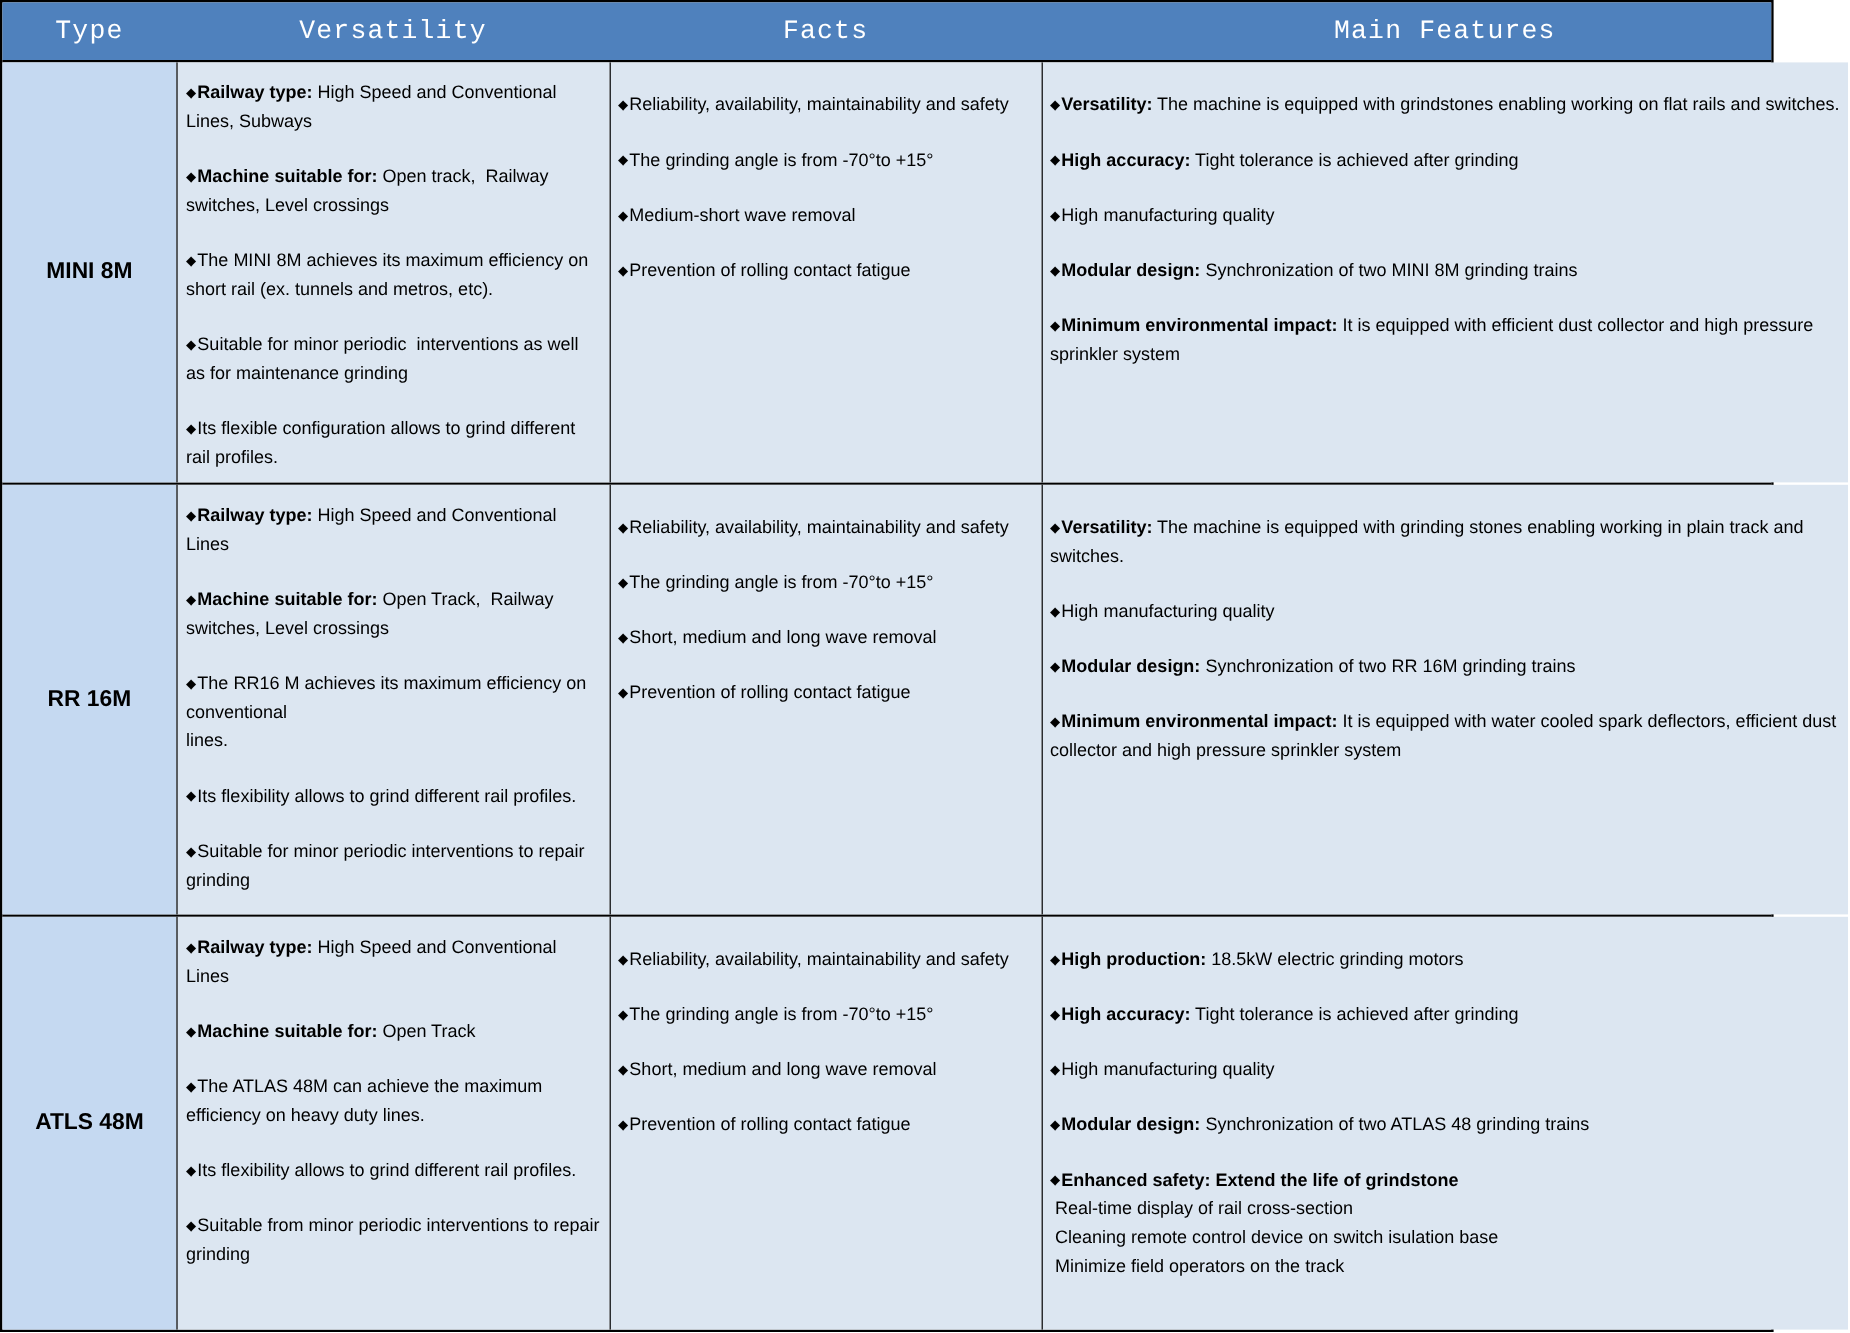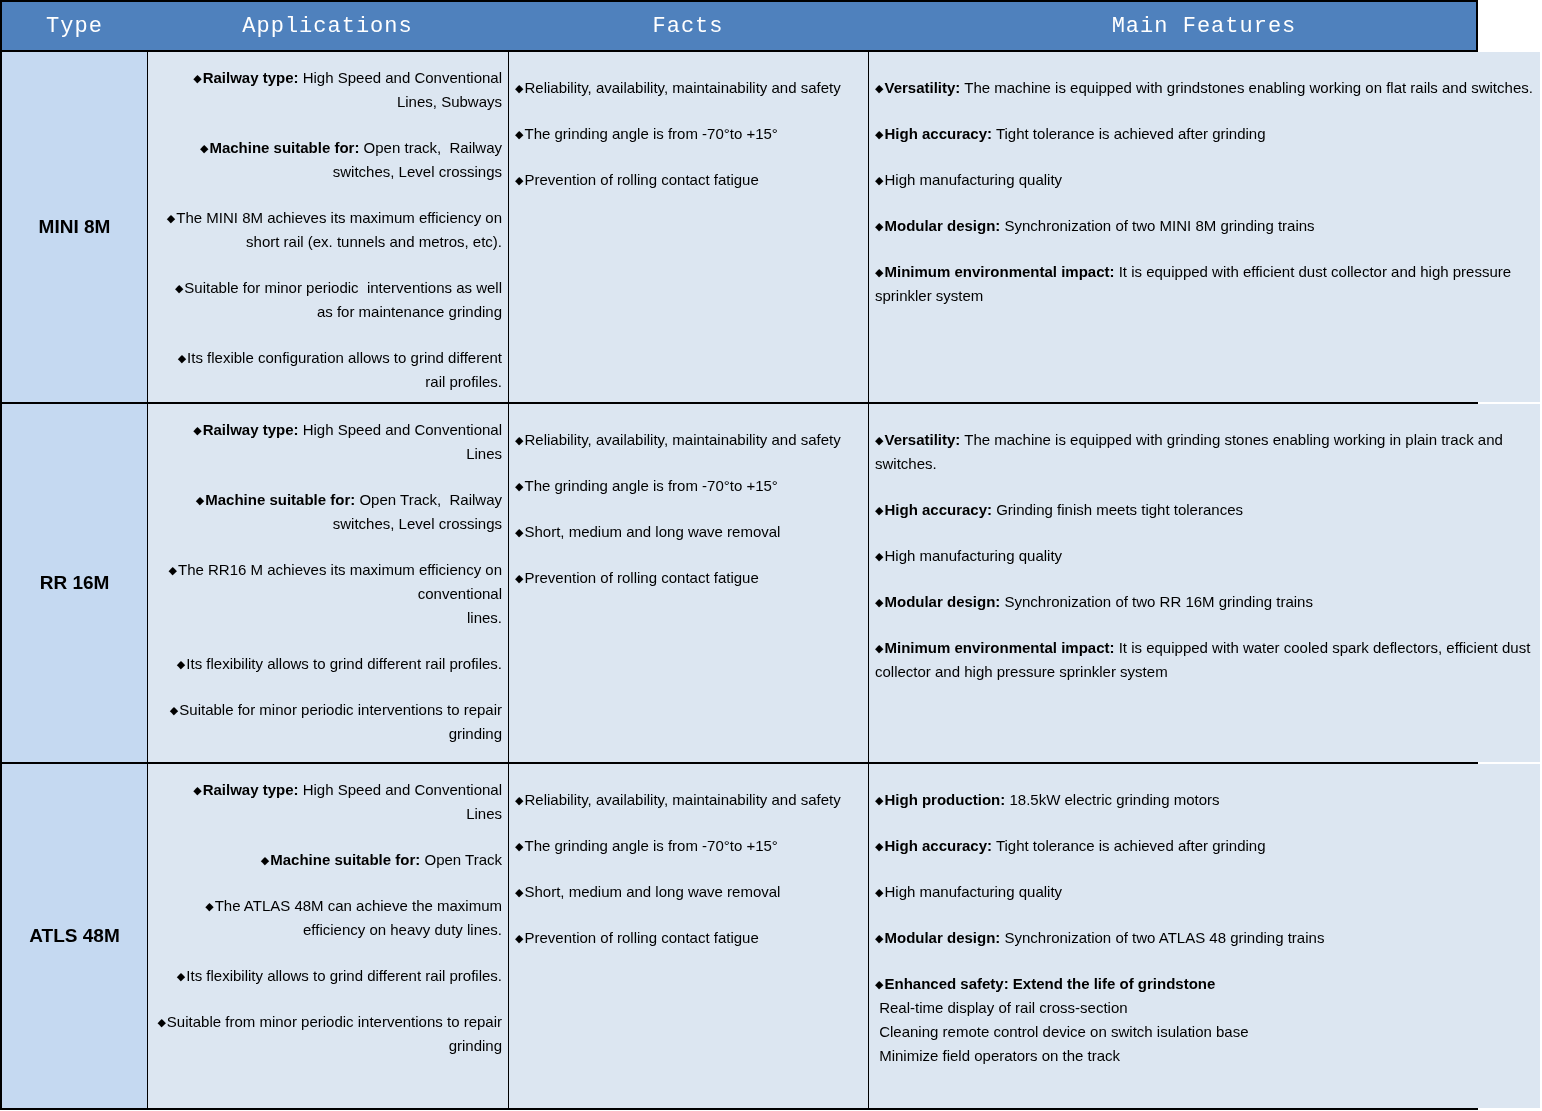--- a/index.html
+++ b/index.html
@@ -15,52 +15,53 @@
   .table{width:1478px;box-sizing:border-box;border:2px solid var(--border);}
   .thead{display:grid;grid-template-columns:145px 361px 360px 672px;height:48px;background:var(--header-bg);}
   .th{display:flex;align-items:center;justify-content:center;color:var(--header-text);
       font-family:"Liberation Mono","DejaVu Sans Mono",monospace;font-size:22px;letter-spacing:1px;}
   .trow{display:grid;grid-template-columns:145px 361px 360px 672px;border-top:2px solid var(--border);}
   .r0{height:350px}.r1{height:358px}.r2{height:344px}
   .cell{box-sizing:border-box;overflow:hidden;background:var(--cell-bg);}
   .cell:not(:first-child){border-left:1px solid var(--border);}
   .type-cell{background:var(--type-bg);display:flex;align-items:center;justify-content:center;}
   .type-label{font-weight:bold;font-size:19px;}
-  .apps{padding:14px 6px 0 7px;text-align:right;}
+  .apps{padding:14px 6px 0 7px;}
   .facts,.feats{padding:24px 6px 16px 6px;}
   .para{margin:0 0 22px 0;line-height:24px;font-size:15px;}
   .bullet{font-size:11px;vertical-align:1px;margin-right:1px;}
   .txt,.blb{white-space:pre-wrap;}
   .blb{font-weight:bold;}
 </style>
 </head>
 <body>
 
 <div class="table">
   <div class="thead">
     <div class="th">Type</div>
-    <div class="th">Applications</div>
+    <div class="th">Versatility</div>
     <div class="th">Facts</div>
     <div class="th">Main Features</div>
   </div>
   <div id="tbody">
       <div class="trow r0">
         <div class="cell type-cell">
           <span class="type-label">MINI 8M</span>
         </div>
         <div class="cell apps">
           <p class="para"><span class="bullet">◆</span><span class="blb">Railway type:</span><span class="txt"> High Speed and Conventional Lines, Subways</span></p>
           <p class="para"><span class="bullet">◆</span><span class="blb">Machine suitable for:</span><span class="txt"> Open track,  Railway switches, Level crossings</span></p>
           <p class="para"><span class="bullet">◆</span><span class="txt">The MINI 8M achieves its maximum efficiency on short rail (ex. tunnels and metros, etc).</span></p>
           <p class="para"><span class="bullet">◆</span><span class="txt">Suitable for minor periodic  interventions as well as for maintenance grinding</span></p>
           <p class="para"><span class="bullet">◆</span><span class="txt">Its flexible configuration allows to grind different rail profiles.</span></p>
         </div>
         <div class="cell facts">
           <p class="para"><span class="bullet">◆</span><span class="txt">Reliability, availability, maintainability and safety</span></p>
           <p class="para"><span class="bullet">◆</span><span class="txt">The grinding angle is from -70°to +15°</span></p>
+          <p class="para"><span class="bullet">◆</span><span class="txt">Medium-short wave removal</span></p>
           <p class="para"><span class="bullet">◆</span><span class="txt">Prevention of rolling contact fatigue</span></p>
         </div>
         <div class="cell feats">
           <p class="para"><span class="bullet">◆</span><span class="blb">Versatility:</span><span class="txt"> The machine is equipped with grindstones enabling working on flat rails and switches.</span></p>
           <p class="para"><span class="bullet">◆</span><span class="blb">High accuracy:</span><span class="txt"> Tight tolerance is achieved after grinding</span></p>
           <p class="para"><span class="bullet">◆</span><span class="txt">High manufacturing quality</span></p>
           <p class="para"><span class="bullet">◆</span><span class="blb">Modular design:</span><span class="txt"> Synchronization of two MINI 8M grinding trains</span></p>
           <p class="para"><span class="bullet">◆</span><span class="blb">Minimum environmental impact:</span><span class="txt"> It is equipped with efficient dust collector and high pressure sprinkler system</span></p>
         </div>
       </div>
@@ -77,21 +78,20 @@
           <p class="para"><span class="bullet">◆</span><span class="txt">Suitable for minor periodic interventions to repair grinding</span></p>
         </div>
         <div class="cell facts">
           <p class="para"><span class="bullet">◆</span><span class="txt">Reliability, availability, maintainability and safety</span></p>
           <p class="para"><span class="bullet">◆</span><span class="txt">The grinding angle is from -70°to +15°</span></p>
           <p class="para"><span class="bullet">◆</span><span class="txt">Short, medium and long wave removal</span></p>
           <p class="para"><span class="bullet">◆</span><span class="txt">Prevention of rolling contact fatigue</span></p>
         </div>
         <div class="cell feats">
           <p class="para"><span class="bullet">◆</span><span class="blb">Versatility:</span><span class="txt"> The machine is equipped with grinding stones enabling working in plain track and switches.</span></p>
-          <p class="para"><span class="bullet">◆</span><span class="blb">High accuracy:</span><span class="txt"> Grinding finish meets tight tolerances</span></p>
           <p class="para"><span class="bullet">◆</span><span class="txt">High manufacturing quality</span></p>
           <p class="para"><span class="bullet">◆</span><span class="blb">Modular design:</span><span class="txt"> Synchronization of two RR 16M grinding trains</span></p>
           <p class="para"><span class="bullet">◆</span><span class="blb">Minimum environmental impact:</span><span class="txt"> It is equipped with water cooled spark deflectors, efficient dust collector and high pressure sprinkler system</span></p>
         </div>
       </div>
       <div class="trow r2">
         <div class="cell type-cell">
           <span class="type-label">ATLS 48M</span>
         </div>
         <div class="cell apps">

